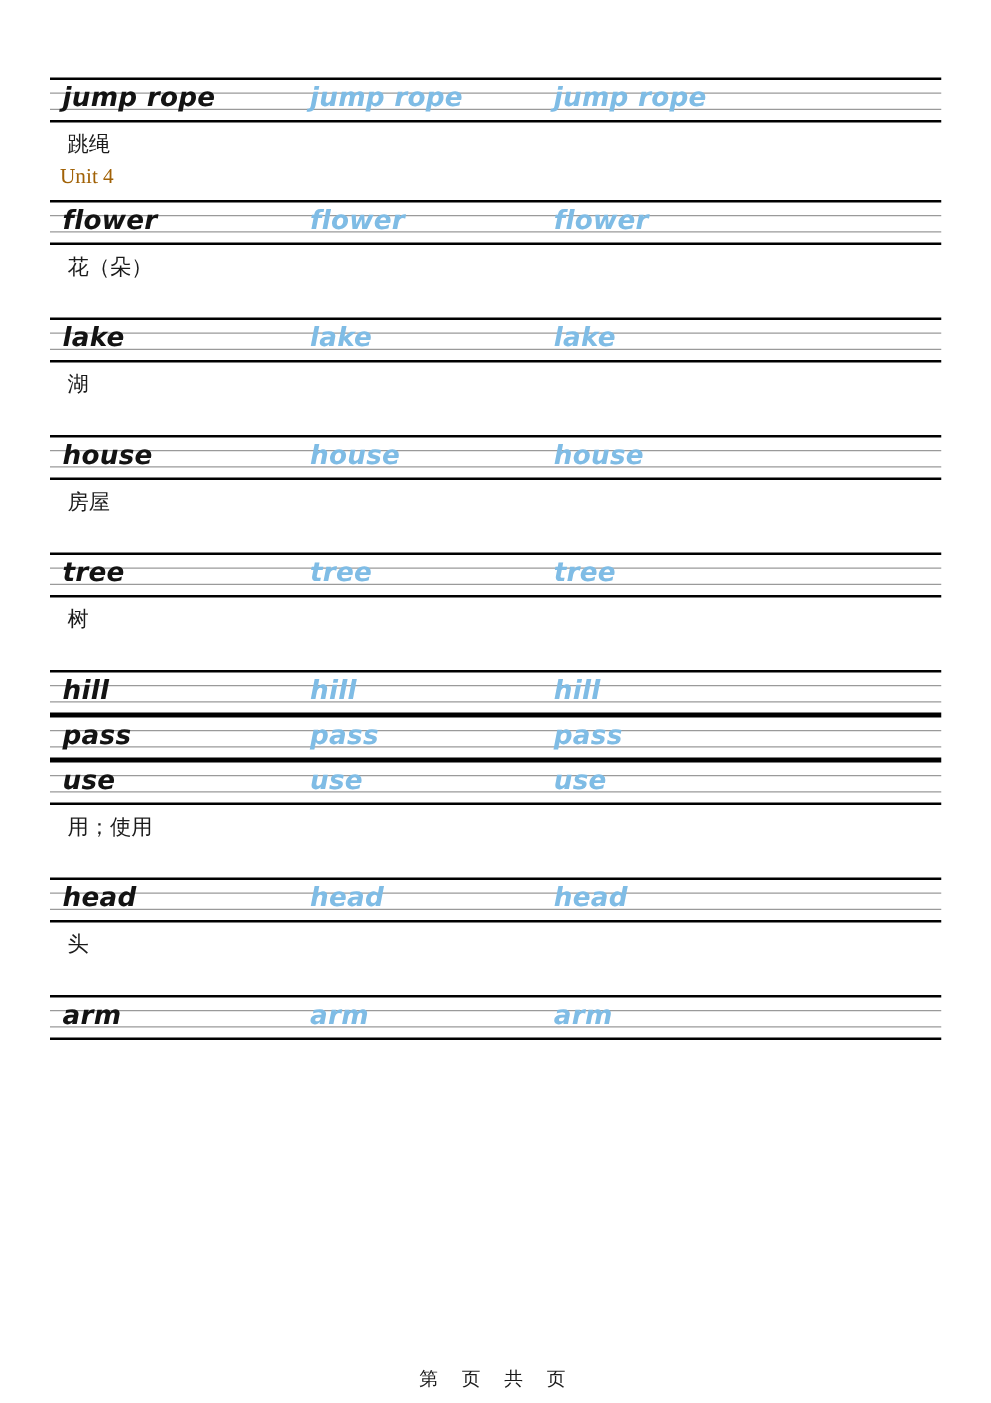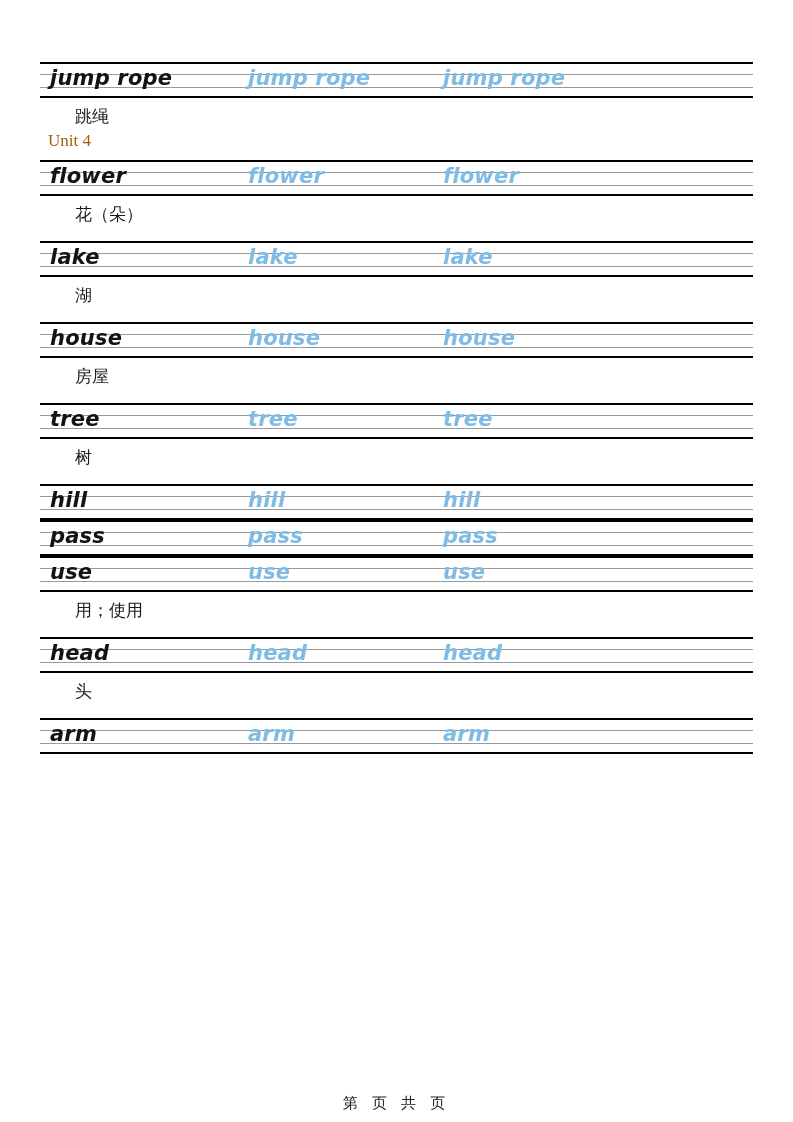--- a/index.html
+++ b/index.html
@@ -74,55 +74,54 @@
     letter-spacing: 0.2px;
     white-space: nowrap;
   }
   .word.c1 { left: 10px;  color: #131313; }
   .word.c2 { left: 208px; color: #7FBCE5; }
   .word.c3 { left: 403px; color: #7FBCE5; }
 
   
   .meaning {
     position: relative;
-    height: 45px;
+    height: 58px;
     padding-left: 12px;
     box-sizing: border-box;
   }
   .cn {
     position: absolute;
     left: 14px;
     top: 8px;
     font-family: "DejaVu Serif", "Liberation Serif", serif;
     font-size: 17px;
     line-height: 20px;
     color: #1b1b1b;
     white-space: nowrap;
-    margin-left: 21px;
   }
   .unit {
     position: absolute;
     left: 8px;
     top: 33px;
     font-family: "Liberation Serif", "DejaVu Serif", serif;
     font-size: 17px;
     line-height: 20px;
     color: #a16207;
     white-space: nowrap;
   }
   
   .entry.has-unit .meaning { height: 62px; }
 
   .footer {
     position: absolute;
     left: 0;
     right: 0;
     top: 1094px;
     text-align: center;
-    font-family: Liberation Sans, sans-serif;
+    font-family: Liberation Mono, monospace;
     font-size: 15px;
     letter-spacing: 5px;
     color: #1b1b1b;
   }
 </style>
 </head>
 <body>
 
 <div class="sheet">
 

